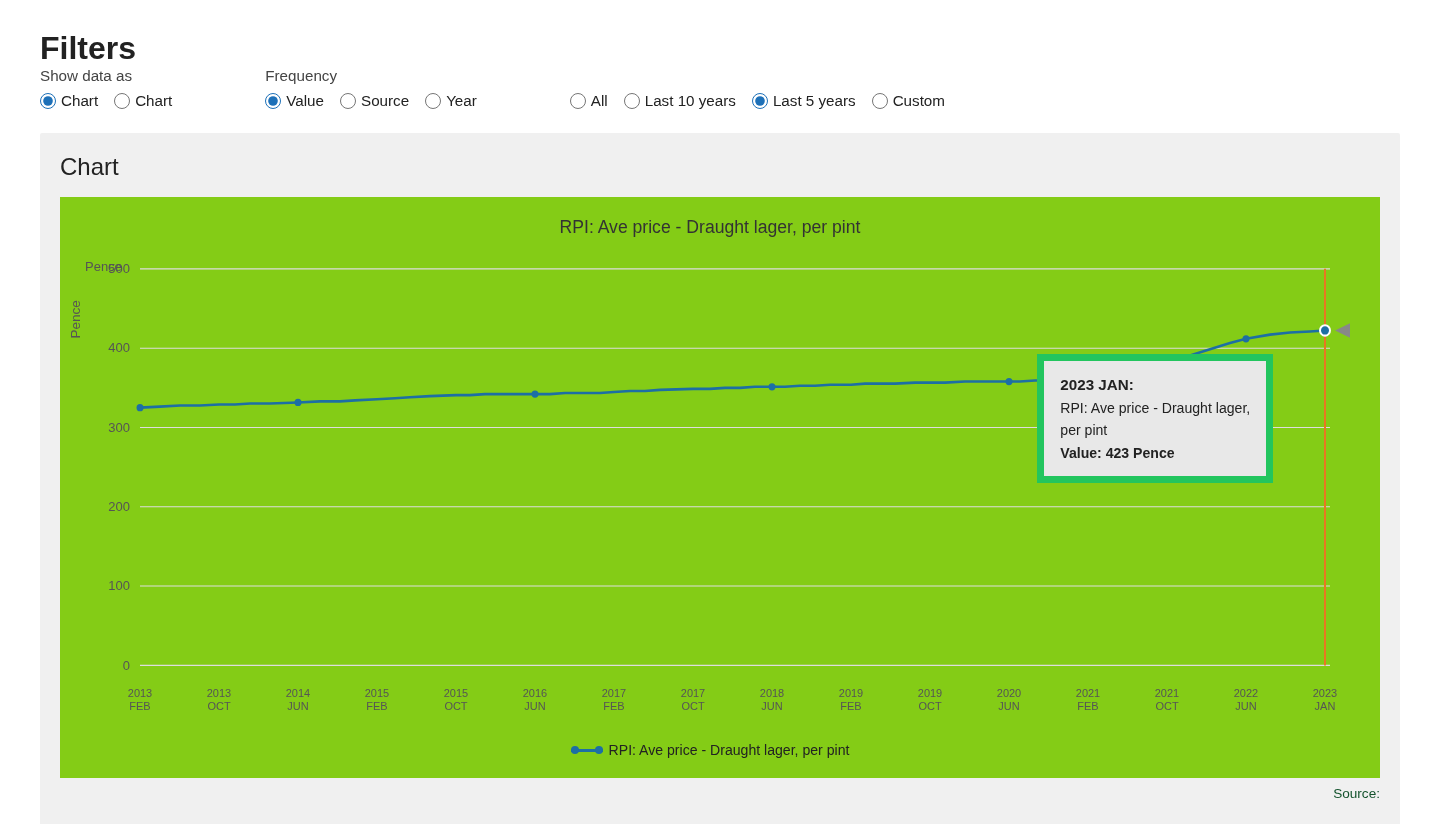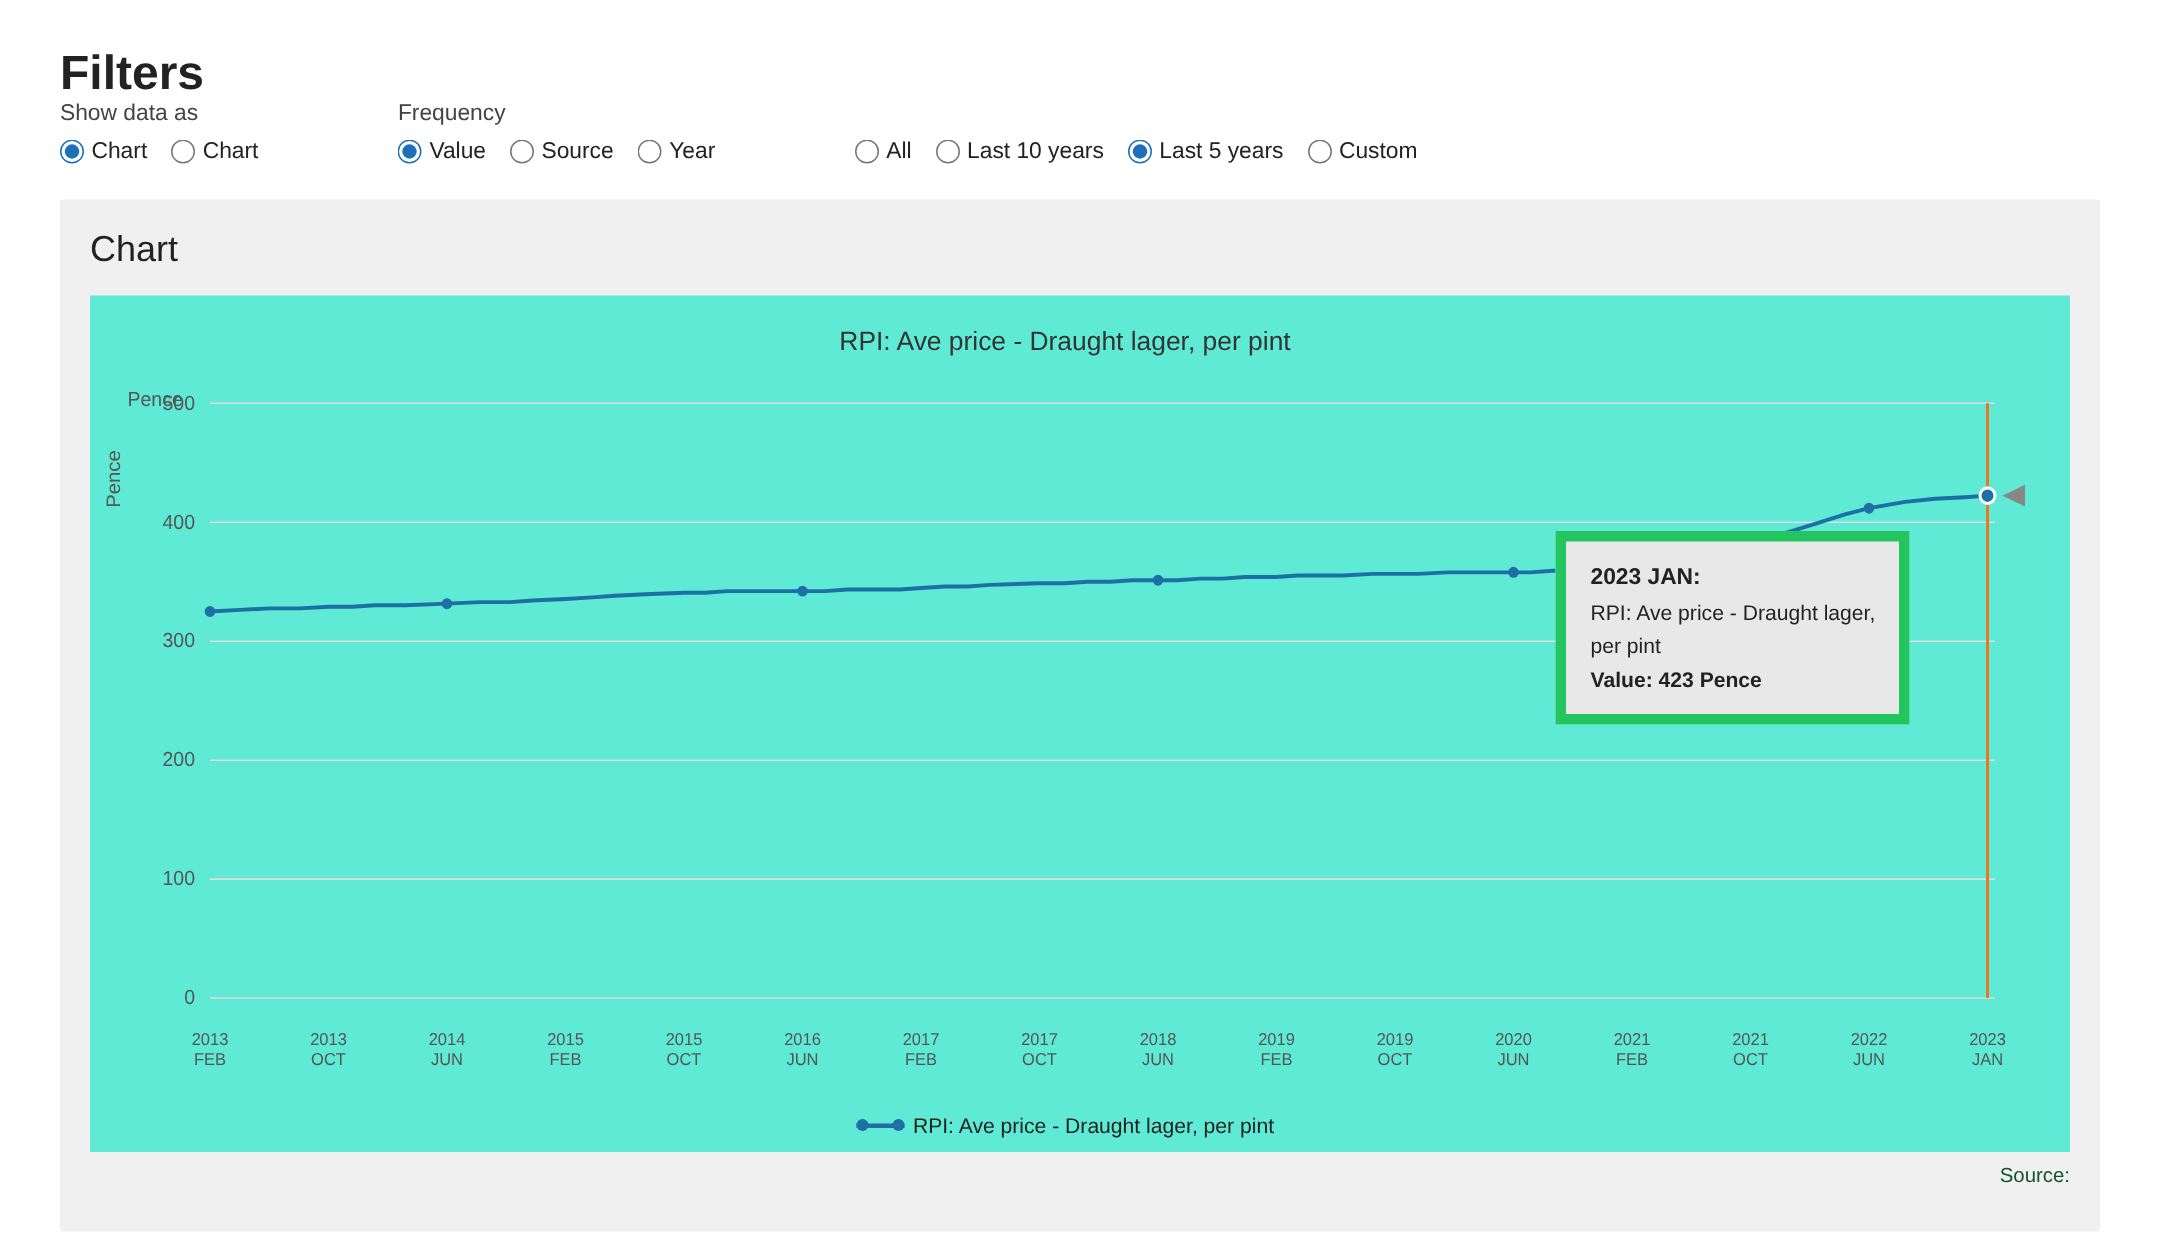--- a/index.html
+++ b/index.html
@@ -67,22 +67,22 @@
     }
 
     .chart-title-bar {
       font-size: 1.5rem;
       font-weight: 400;
       margin-bottom: 16px;
       color: #222;
     }
 
     .chart-inner {
-      background: #5eead4;
-      padding: 20px 30px 10px 10px;
+      background: #84cc16;
+      padding: 20px 30px 20px 10px;
       position: relative;
     }
 
     .chart-heading {
       text-align: center;
       font-size: 1.1rem;
       color: #333;
       margin-bottom: 10px;
     }
 

